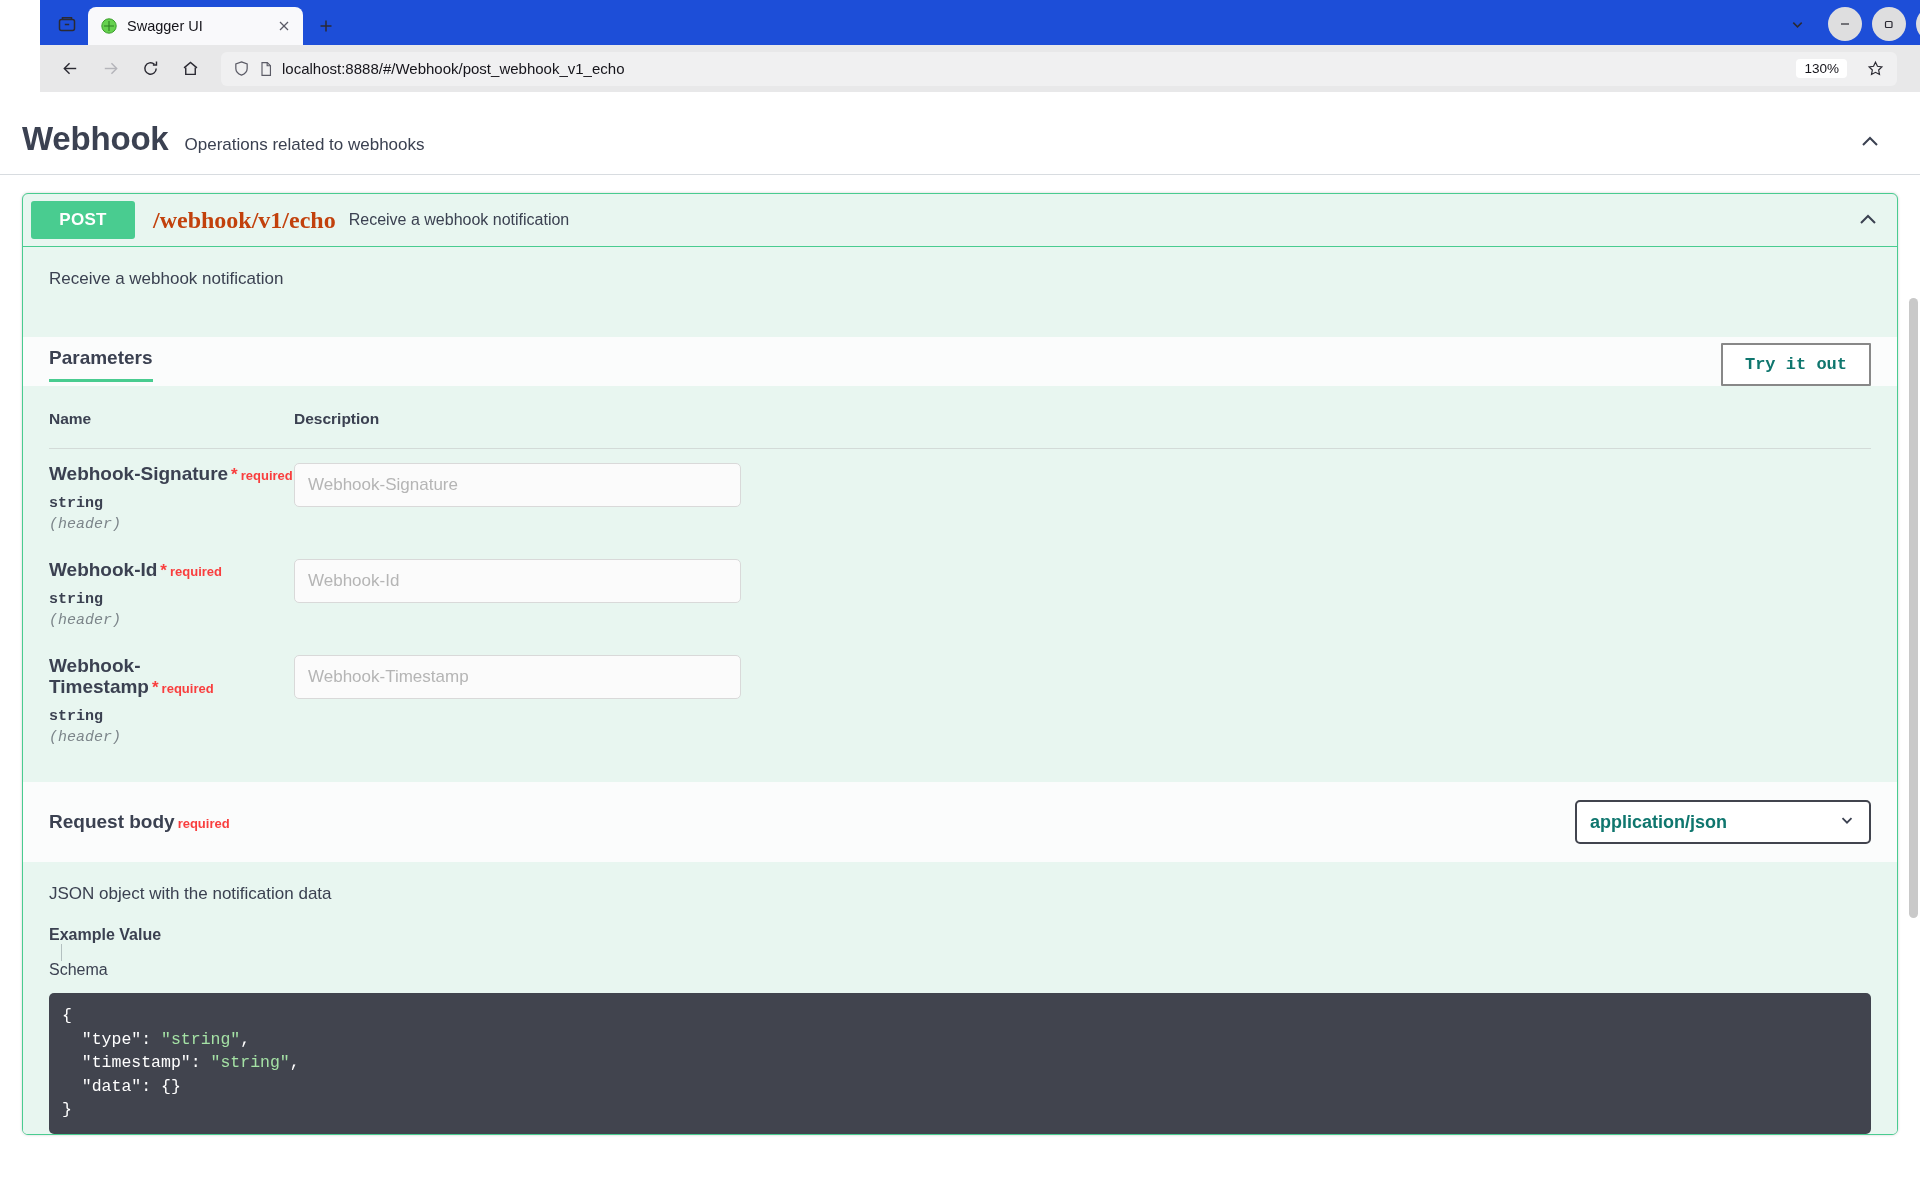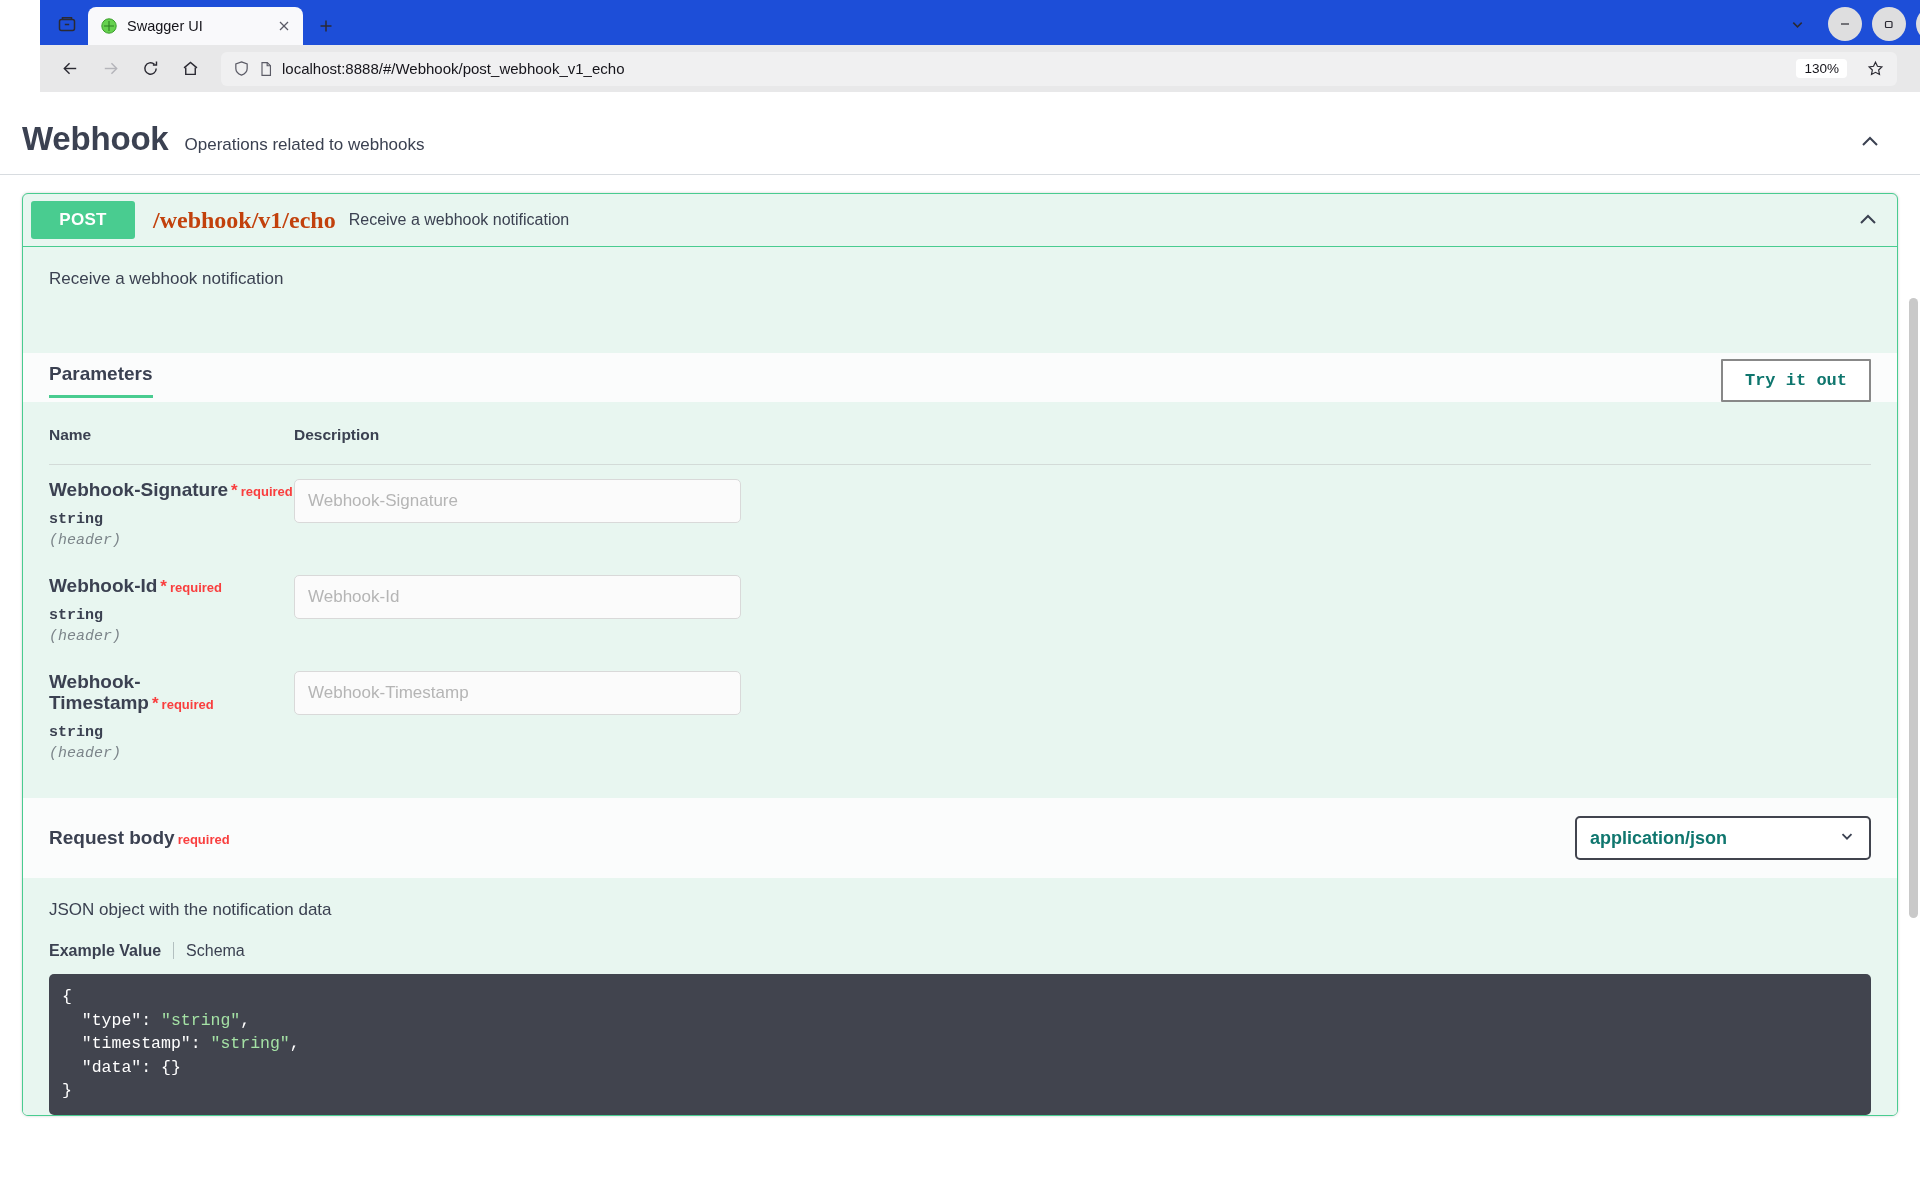--- a/index.html
+++ b/index.html
@@ -232,21 +232,20 @@
   }
 
   .params-wrapper { background: #fbfcfc; }
 
   .params-header {
     display: flex;
     align-items: center;
     justify-content: space-between;
     padding: 6px 26px 0 26px;
     background: #fbfcfc;
-    margin-top: 16px;
   }
   .params-title {
     font-size: 19px;
     font-weight: bold;
     color: #3b4151;
     padding-bottom: 10px;
     border-bottom: 3px solid #49cc90;
     display: inline-block;
   }
   .try-btn {
@@ -371,20 +370,21 @@
   .body-desc {
     font-size: 17px;
     color: #3b4151;
     margin-bottom: 22px;
   }
   .example-tabs {
     display: flex;
     align-items: flex-start;
     gap: 0;
     margin-bottom: 14px;
+    flex-direction: column;
   }
   .example-tabs .tab-item {
     font-size: 16px;
     color: #3b4151;
   }
   .example-tabs .tab-item.active { font-weight: bold; }
   .example-tabs .sep {
     width: 1px;
     height: 17px;
     background: #b3c0c0;

